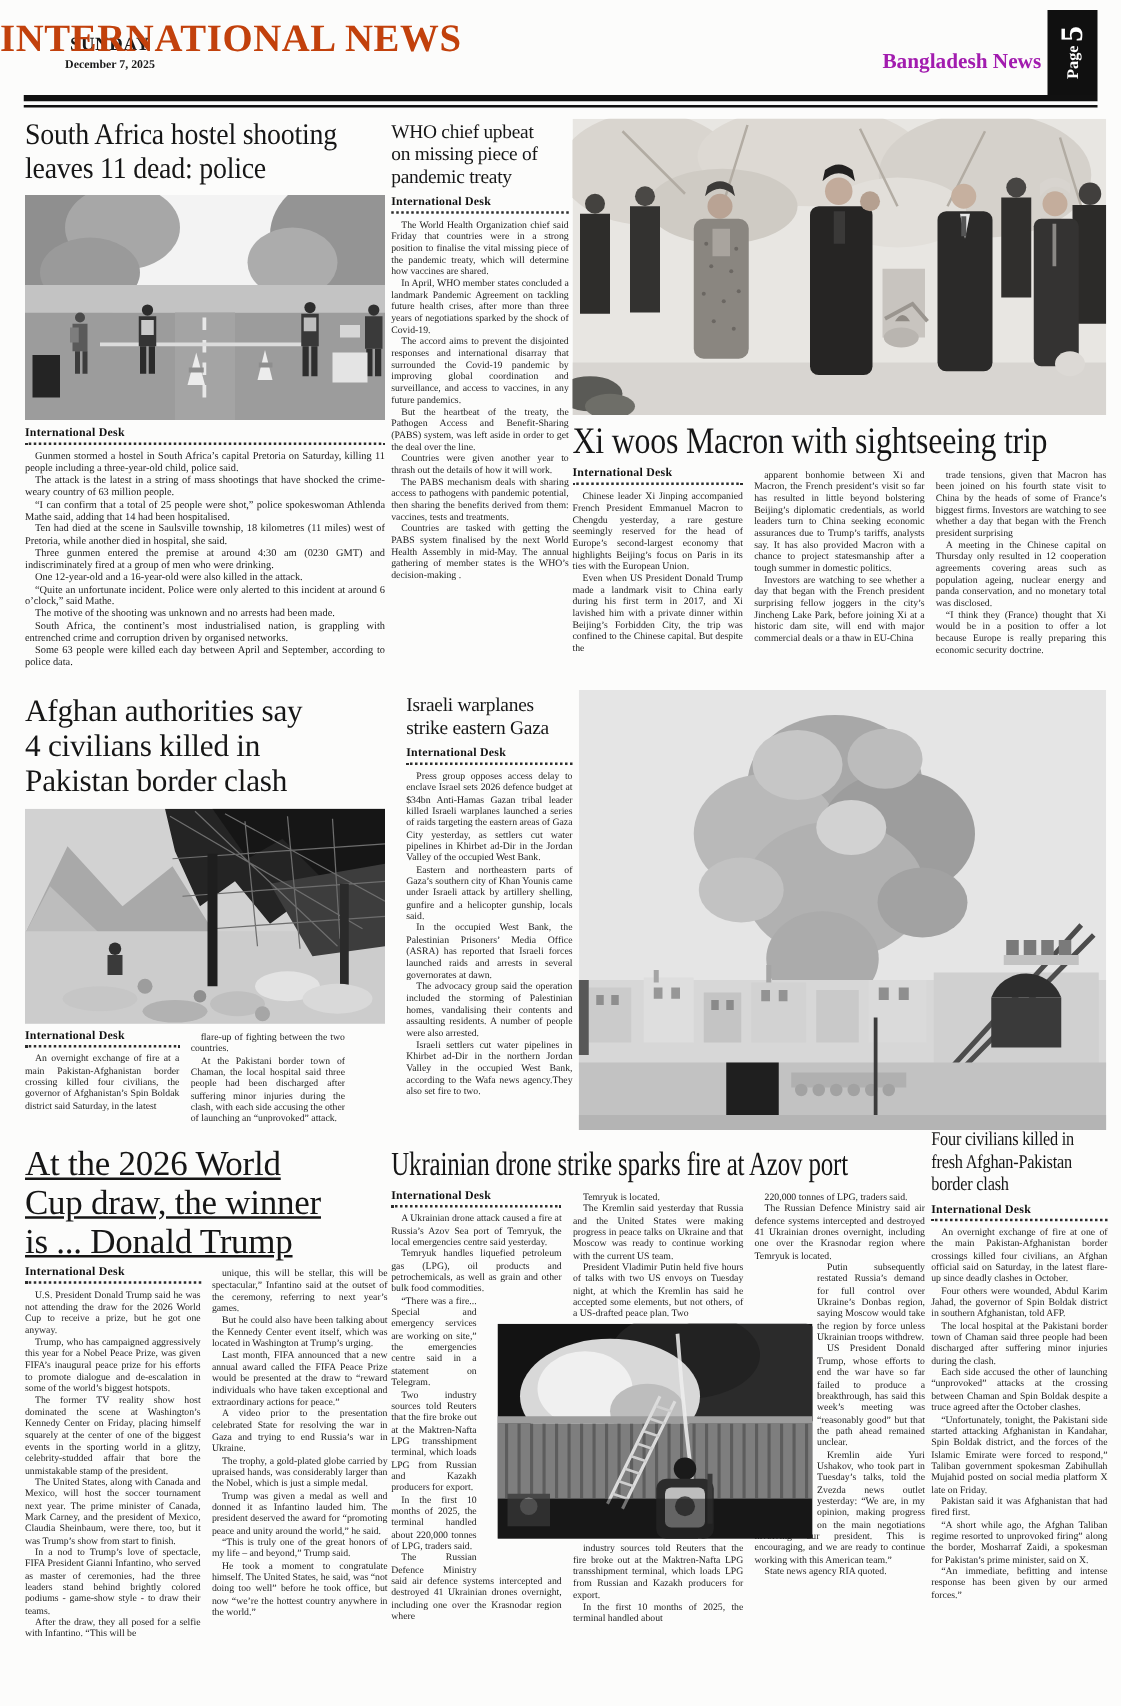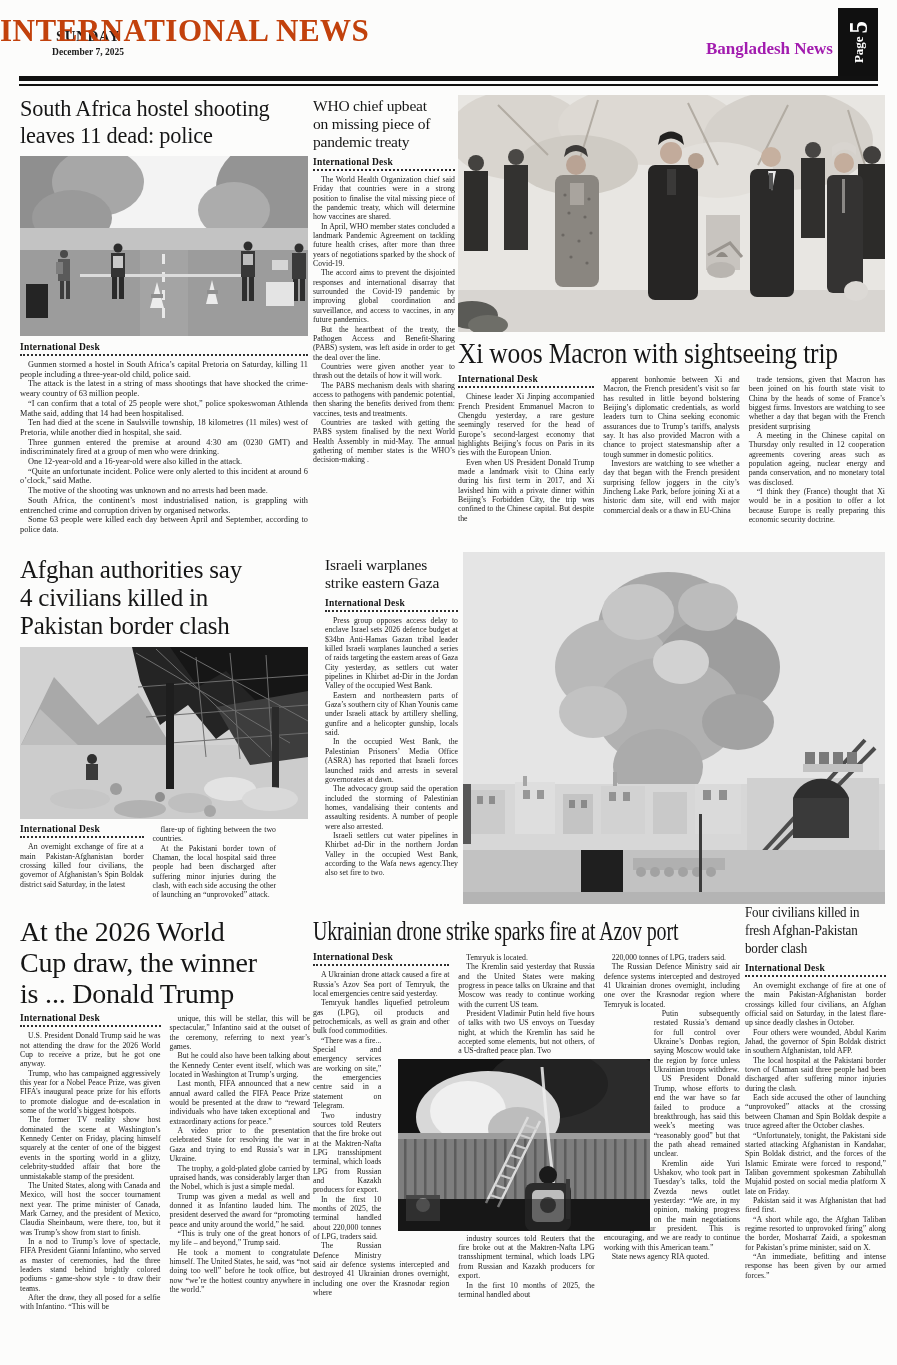--- a/index.html
+++ b/index.html
@@ -20,21 +20,21 @@
   .rule-thick{left:19px;right:19px;top:76px;height:5px;background:#111;}
   .rule-thin{left:19px;right:19px;top:84px;height:2px;background:#111;}
   
   .hl{color:#161616;font-weight:400;letter-spacing:-.2px;transform-origin:0 0;}
   .hl .ln{display:block;white-space:nowrap;}
   .hl-sa{font-size:24px;line-height:27px;transform:scaleX(.93);}
   .hl-who{font-size:15.5px;line-height:18px;}
   .hl-xi{font-size:30px;line-height:33px;transform:scaleX(.85);margin-top:4px;}
   .hl-af{font-size:25px;line-height:28px;}
   .hl-il{font-size:15.5px;line-height:18px;}
-  .hl-tr{font-size:28px;line-height:31px;}
+  .hl-tr{font-size:28px;line-height:31px;text-decoration:underline;}
   .hl-ua{font-size:27px;line-height:31px;transform:scaleX(.74);}
   .hl-fc{font-size:15.5px;line-height:18px;transform:scaleX(.84);}
   
   .body{text-align:justify;}
   .b-wide{font-size:8.3px;line-height:9.7px;}
   .b-nar{font-size:7.8px;line-height:9.35px;}
   .para{margin:0;text-indent:8px;}
   .desk{font-weight:700;font-size:9.5px;letter-spacing:.2px;color:#111;
         border-bottom:2px dotted #2e2e2e;padding-bottom:2px;margin-bottom:4px;}
   .cols{display:flex;gap:9px;}

